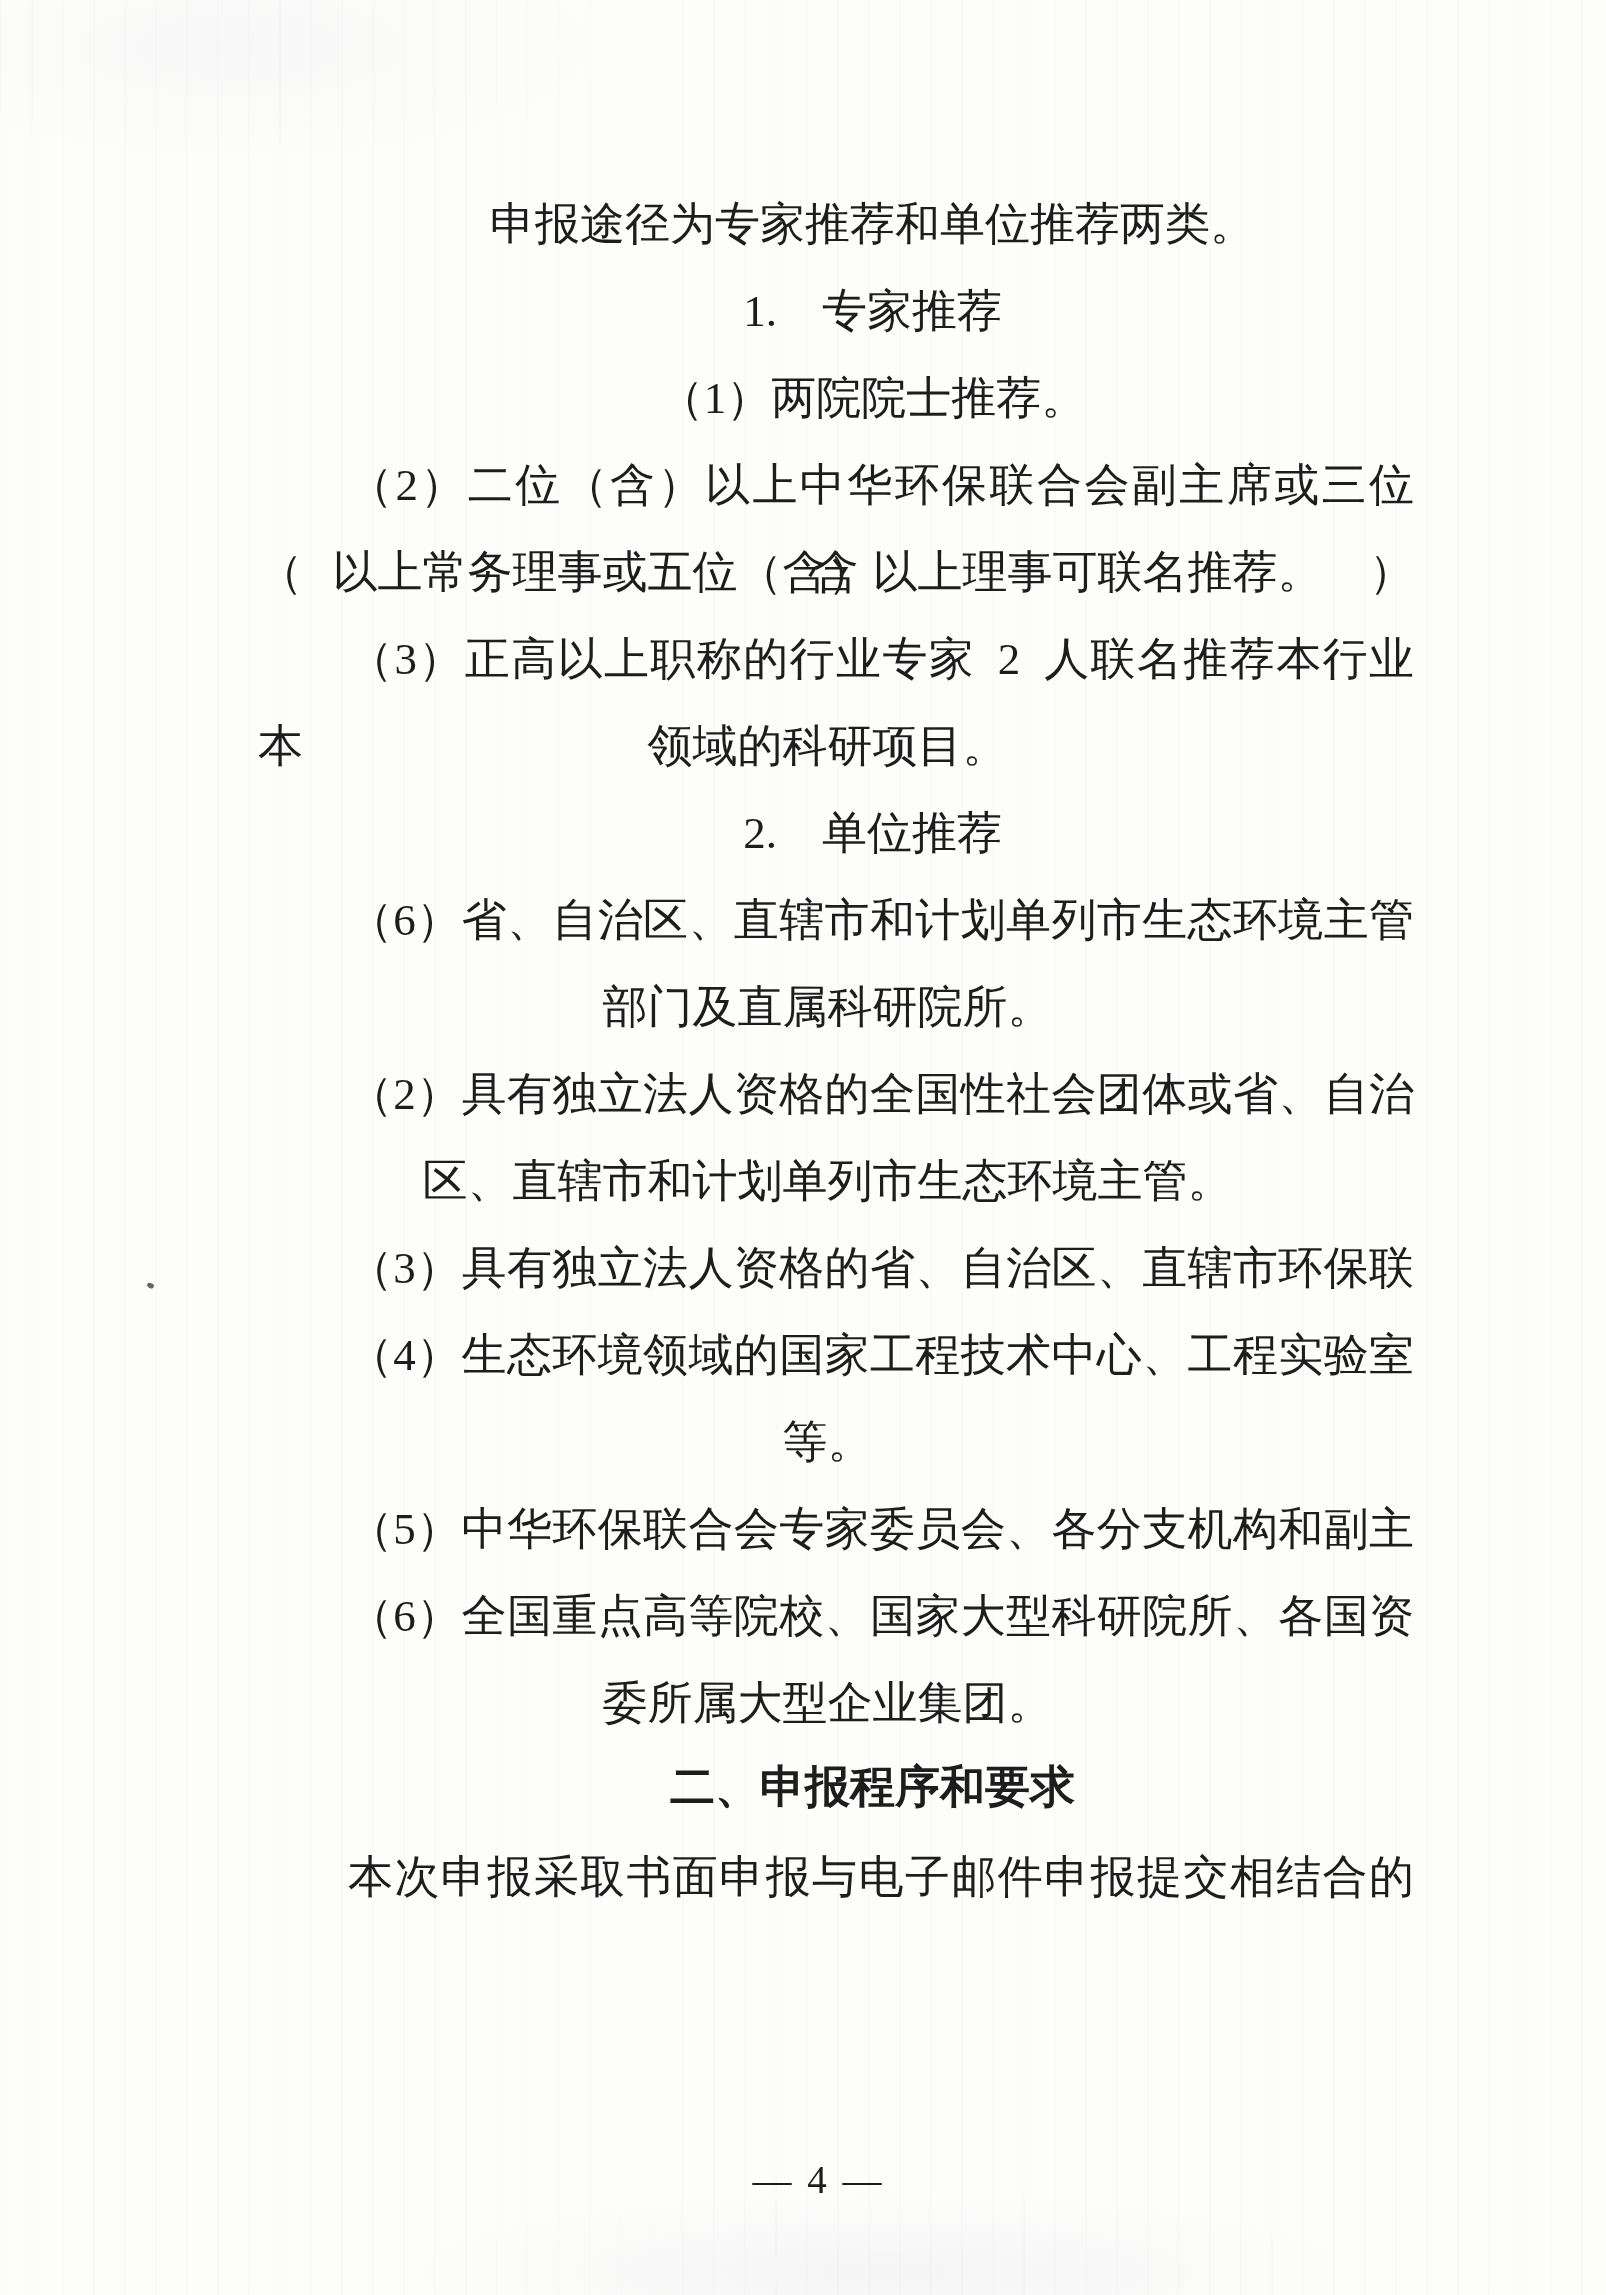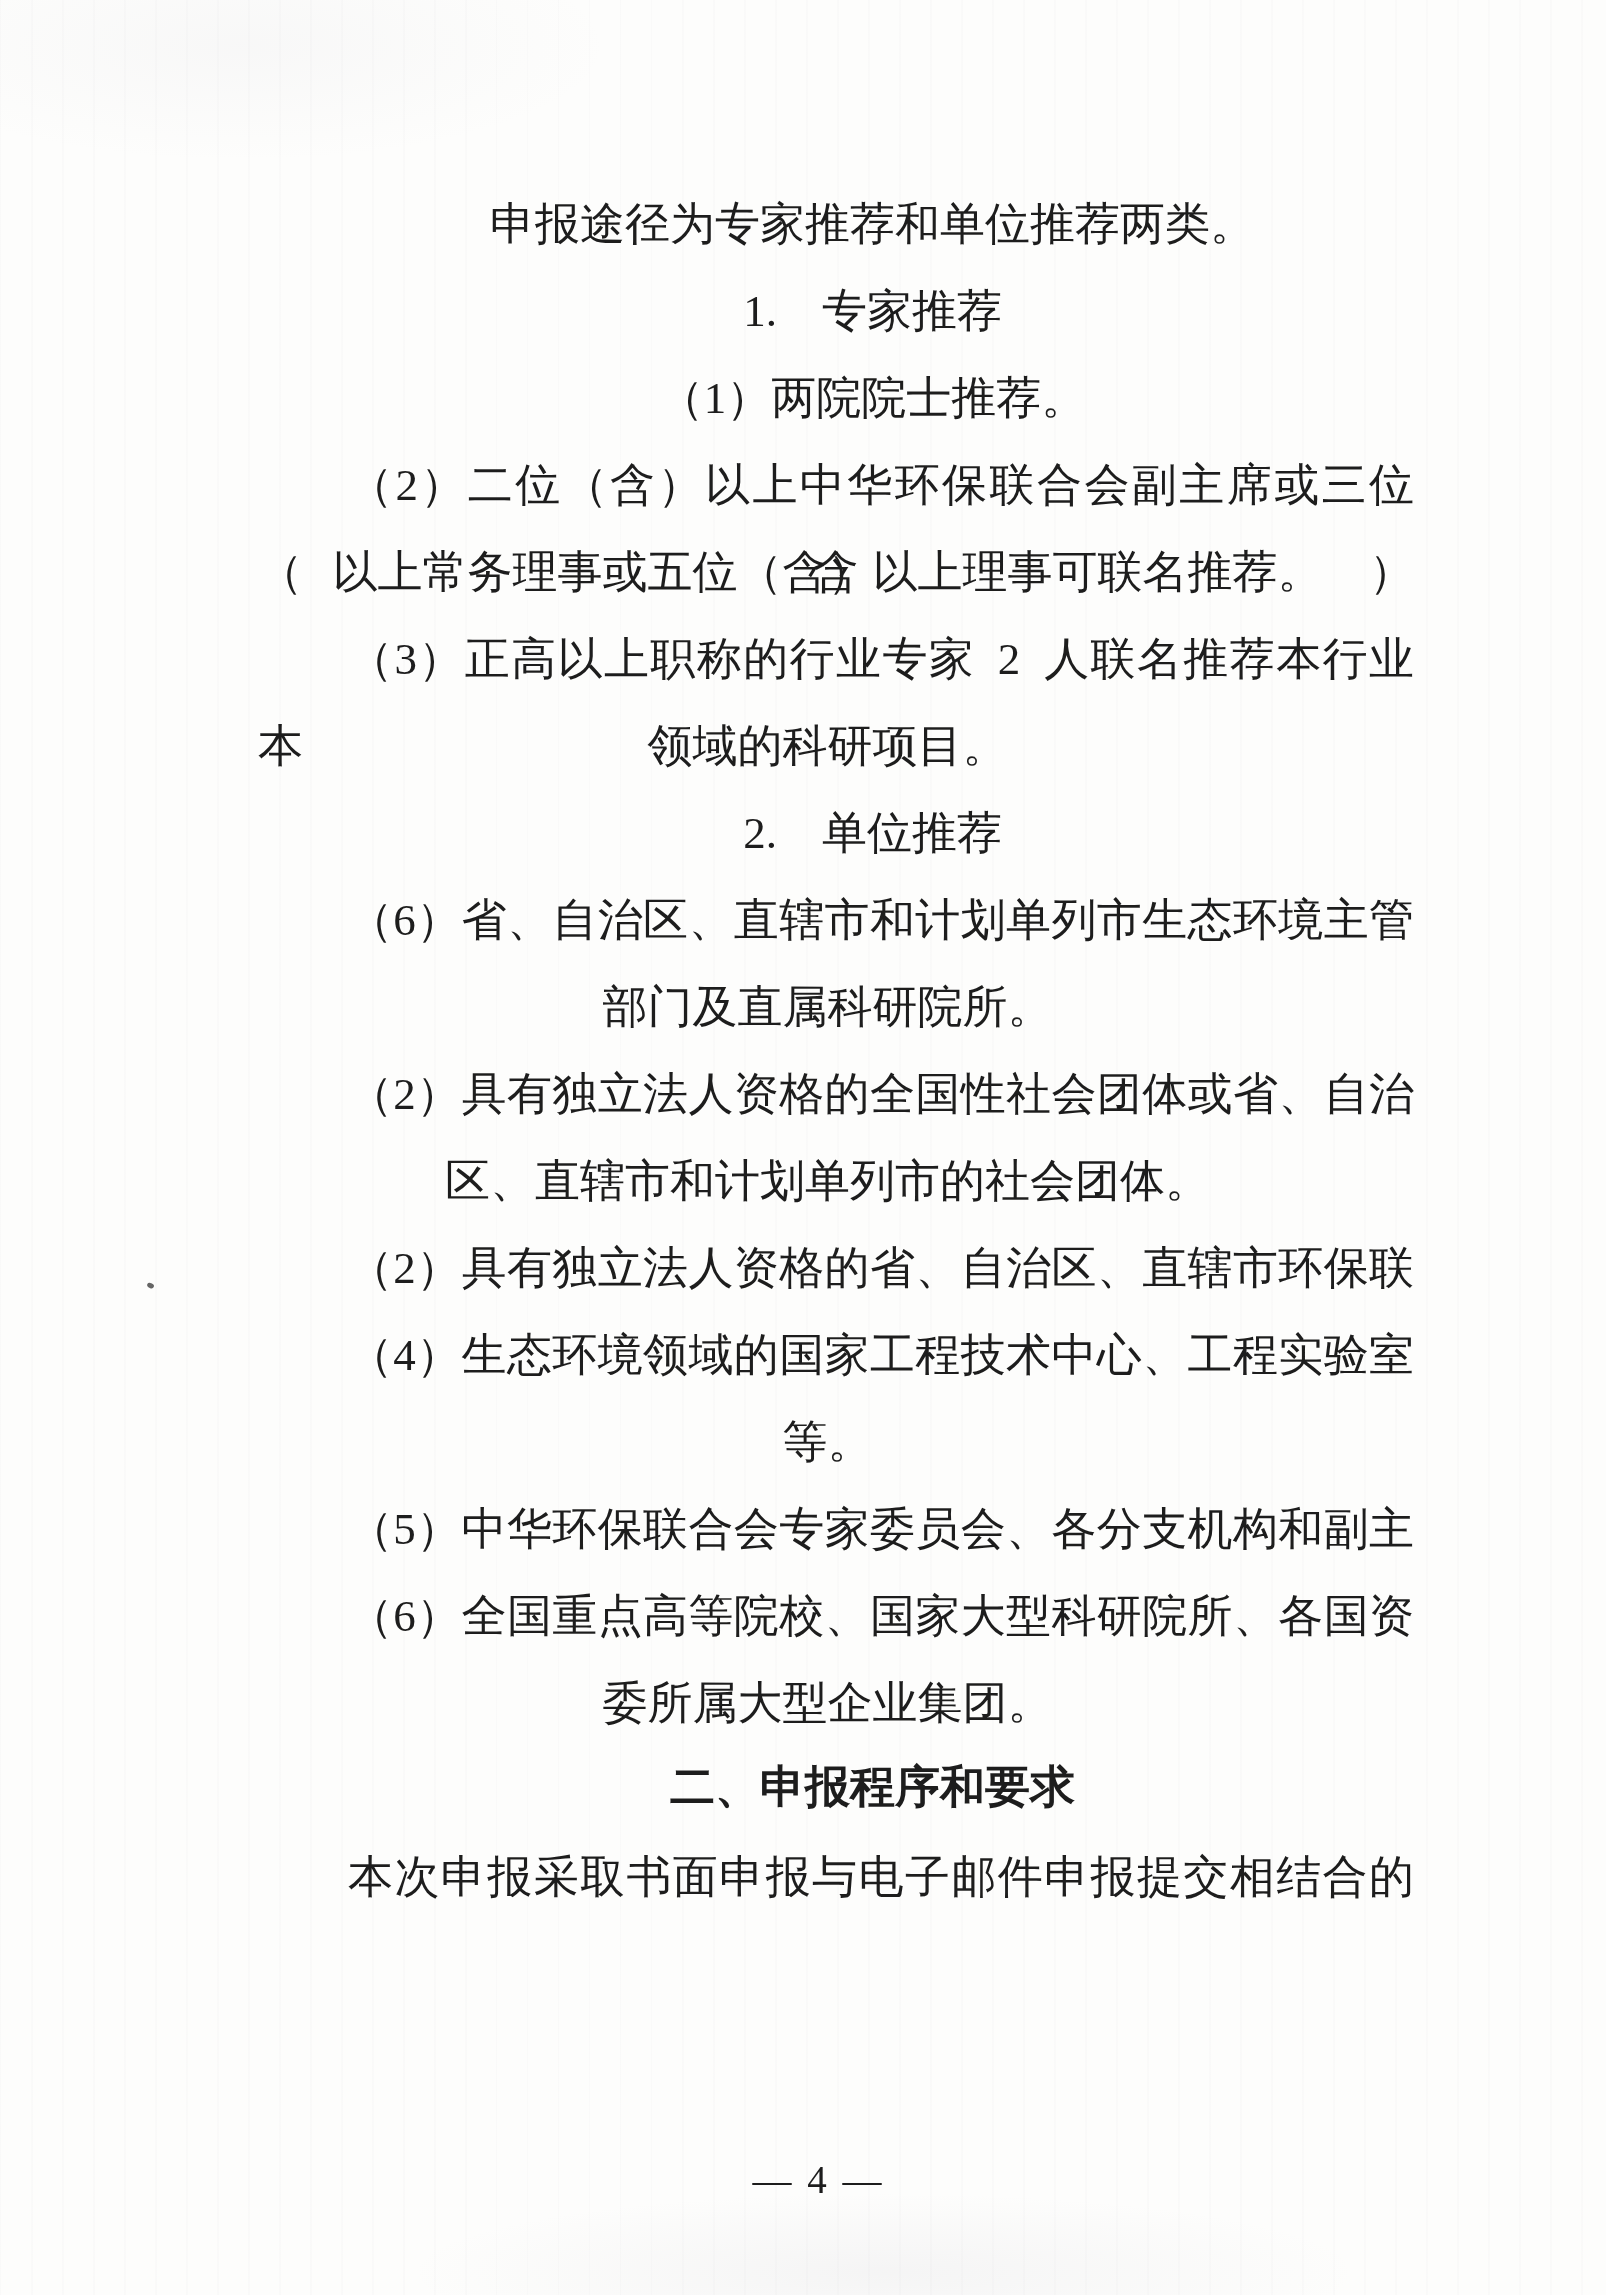--- a/index.html
+++ b/index.html
@@ -72,22 +72,22 @@
     <div class="ln indent">1.　专家推荐</div>
     <div class="ln indent">（1）两院院士推荐。</div>
     <div class="ln indent full">（2）二位（含）以上中华环保联合会副主席或三位（含）</div>
     <div class="ln">以上常务理事或五位（含）以上理事可联名推荐。</div>
     <div class="ln indent full">（3）正高以上职称的行业专家 2 人联名推荐本行业本</div>
     <div class="ln">领域的科研项目。</div>
     <div class="ln indent">2.　单位推荐</div>
     <div class="ln indent full">（6）省、自治区、直辖市和计划单列市生态环境主管</div>
     <div class="ln">部门及直属科研院所。</div>
     <div class="ln indent full">（2）具有独立法人资格的全国性社会团体或省、自治</div>
-    <div class="ln">区、直辖市和计划单列市的社会团体。</div>
-    <div class="ln indent full">（2）具有独立法人资格的省、自治区、直辖市环保联</div>
+    <div class="ln">区、直辖市和计划单列市生态环境主管。</div>
+    <div class="ln indent full">（3）具有独立法人资格的省、自治区、直辖市环保联</div>
     <div class="ln indent full">（4）生态环境领域的国家工程技术中心、工程实验室</div>
     <div class="ln">等。</div>
     <div class="ln indent full">（5）中华环保联合会专家委员会、各分支机构和副主</div>
     <div class="ln indent full">（6）全国重点高等院校、国家大型科研院所、各国资</div>
     <div class="ln">委所属大型企业集团。</div>
     <div class="ln indent bold">二、申报程序和要求</div>
     <div class="ln indent full">本次申报采取书面申报与电子邮件申报提交相结合的</div>
   </div>
 
   <div class="scan-speck"></div>

